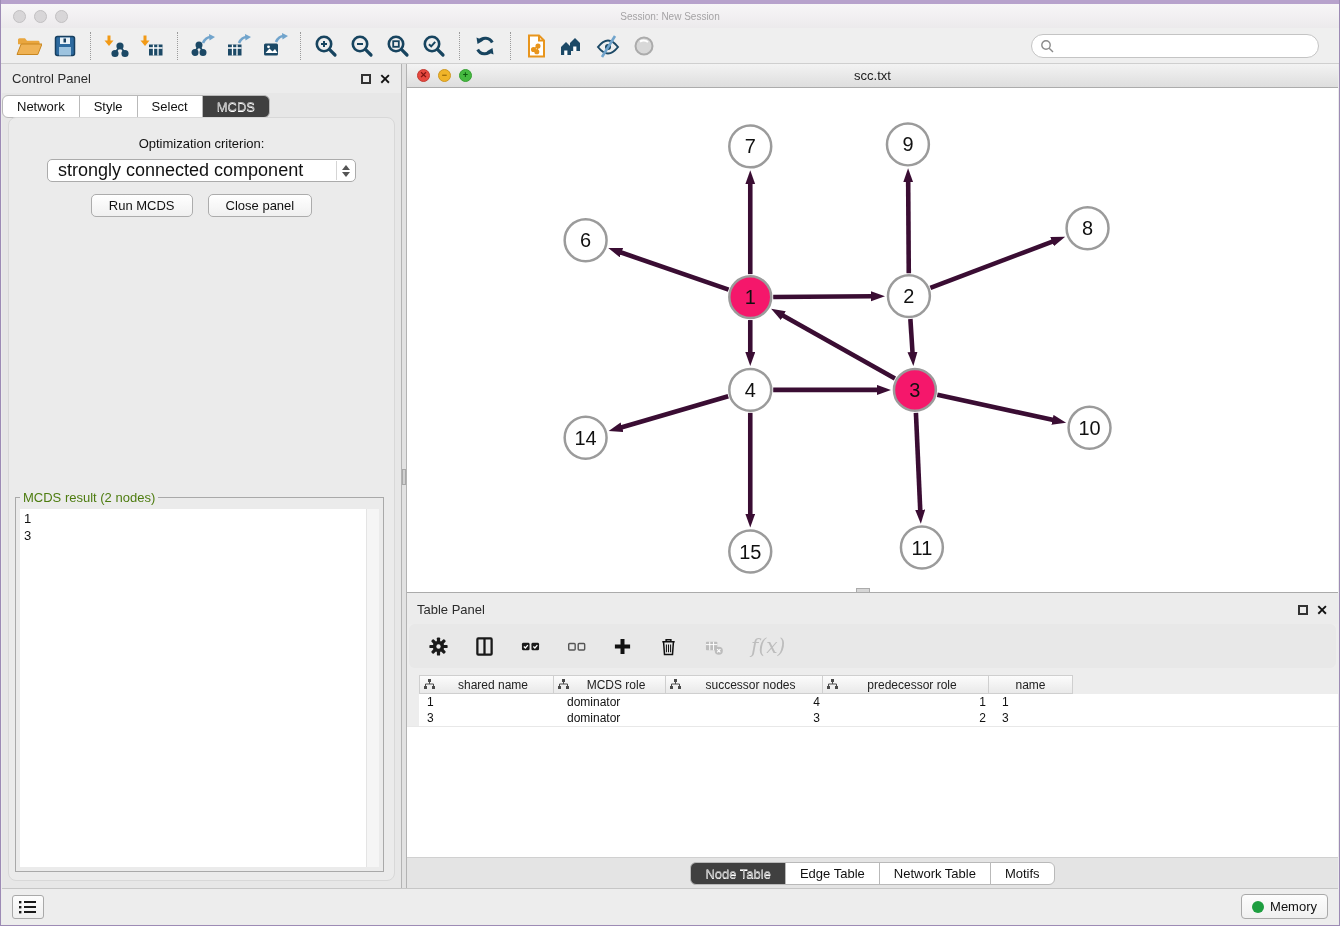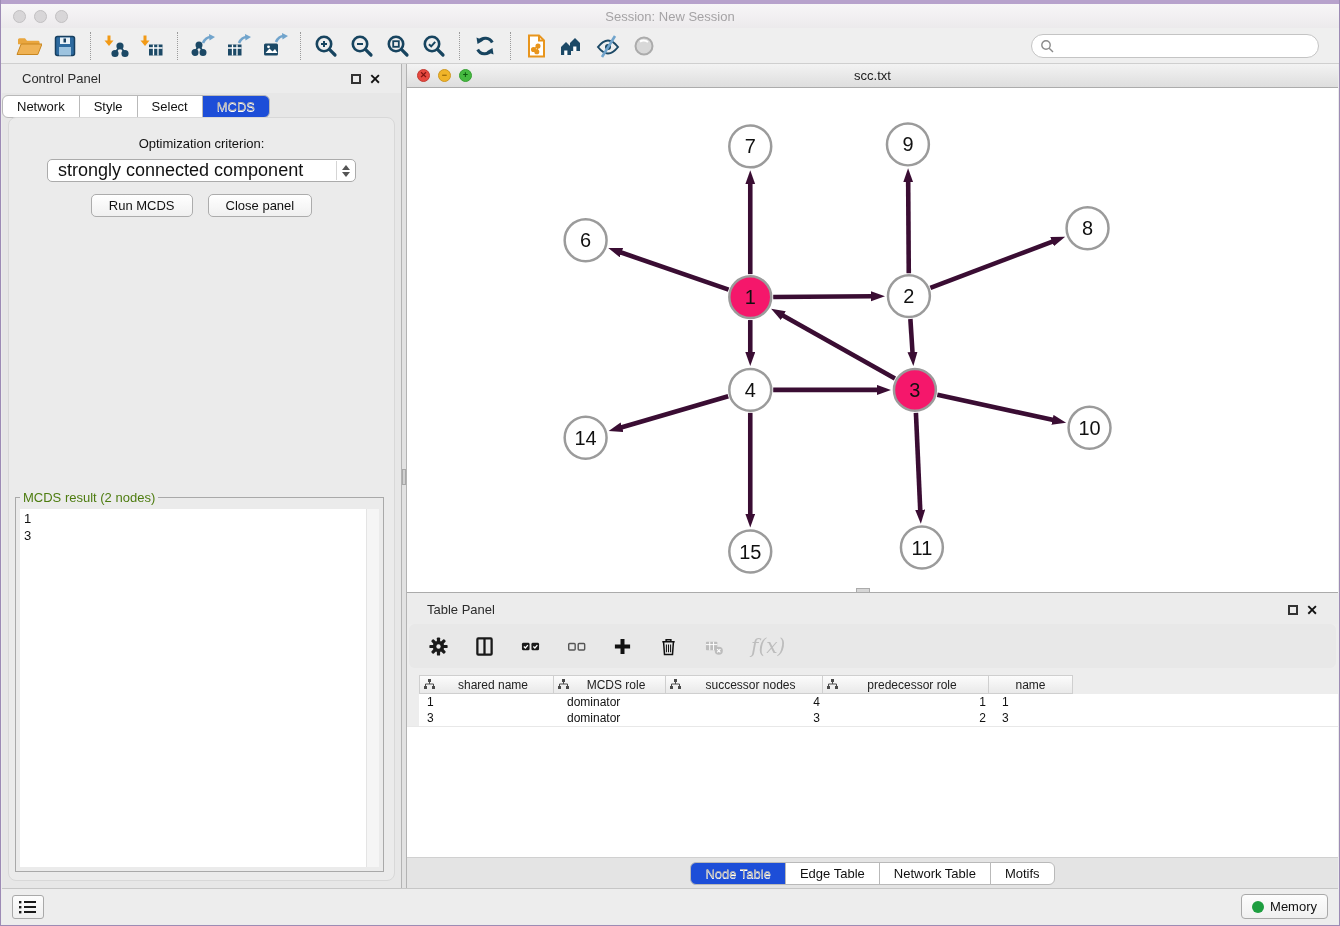--- a/index.html
+++ b/index.html
@@ -6,46 +6,46 @@
   *{box-sizing:border-box;font-family:"Liberation Sans",sans-serif;}
   #app{position:relative;width:1340px;height:926px;background:#ECECEC;
        border-left:1px solid #9D8BB5;border-right:1px solid #9D8BB5;border-bottom:1px solid #9D8BB5;overflow:hidden;}
   .frame-top{position:absolute;left:0;top:0;width:100%;height:4px;background:#B7A2CC;}
 
   
   .titlebar{position:absolute;left:0;top:4px;width:100%;height:24px;
             background:linear-gradient(#F7F6F7,#ECEAEC);display:flex;align-items:center;}
   .tl-dot{width:13px;height:13px;border-radius:50%;background:#D8D6D8;border:1px solid #C2C0C2;margin-left:8px;}
   .tl-dot:first-child{margin-left:12px;}
-  .title-text{position:absolute;left:0;right:0;text-align:center;font-size:13px;color:#A5A3A5;}
+  .title-text{position:absolute;left:0;right:0;text-align:center;font-size:10px;color:#A5A3A5;}
 
   
   .toolbar{position:absolute;left:0;top:28px;width:100%;height:36px;background:#EFEFEF;
            border-bottom:1px solid #CFCFCF;display:flex;align-items:center;padding:0 10px;}
   .tbtn{width:36px;height:30px;display:flex;align-items:center;justify-content:center;flex:0 0 auto;}
   .tbtn svg{width:26px;height:26px;}
   .tsep{width:0;height:28px;border-left:1px dotted #9B9B9B;margin:0 7px;flex:0 0 auto;}
   .searchbox{margin-left:auto;margin-right:10px;width:288px;height:24px;background:#fff;
              border:1px solid #C4C4C4;border-radius:12px;display:flex;align-items:center;padding:0 8px;}
   .searchbox svg{width:14px;height:14px;flex:0 0 auto;}
   .searchbox input{border:none;outline:none;flex:1;font-size:13px;margin-left:5px;background:transparent;}
 
   
   .control-panel{position:absolute;left:1px;top:64px;width:399px;height:825px;background:#E7E7E7;}
-  .panel-header{height:29px;display:flex;align-items:center;padding:0 20px;background:#ECECEC;}
+  .panel-header{height:29px;display:flex;align-items:center;padding:0 10px;background:#ECECEC;}
   .panel-header .ph-title{font-size:13px;color:#2B2B2B;}
   .ph-icons{margin-left:auto;display:flex;align-items:center;gap:8px;}
   .float-ico{width:10px;height:10px;border:2px solid #333;}
   .close-ico{font-size:14px;font-weight:bold;color:#111;line-height:1;}
   .cp-tabs{display:flex;margin-top:2px;}
   .tab{font-size:13px;padding:3px 14px;background:#fff;border:1px solid #B9B9B9;color:#111;
        margin-left:-1px;cursor:default;}
   .tab:first-child{border-radius:6px 0 0 6px;margin-left:0;}
   .tab:last-child{border-radius:0 6px 6px 0;}
-  .tab.selected{background:#1d4ed8;color:#B3B3B3;text-shadow:0 1px 0 #fff;}
+  .tab.selected{background:#404040;color:#B3B3B3;text-shadow:0 1px 0 #fff;}
   .cp-content{position:absolute;left:6px;right:6px;top:53px;bottom:8px;background:#EBEBEB;
               border:1px solid #D8D8D8;border-radius:8px;}
   .opt-label{text-align:center;font-size:13px;color:#111;margin-top:18px;}
   .dropdown{position:relative;margin:8px 38px 0;height:23px;background:#fff;border:1px solid #ABABAB;
             border-radius:5px;display:flex;align-items:center;padding-left:10px;}
   .dropdown .dd-value{font-size:18px;color:#111;}
   .dd-ctrl{position:absolute;right:1px;top:1px;bottom:1px;width:18px;border-left:1px solid #D5D5D5;
            display:flex;flex-direction:column;align-items:center;justify-content:center;gap:2px;border-radius:0 4px 4px 0;}
   .dd-up{width:0;height:0;border-left:4px solid transparent;border-right:4px solid transparent;border-bottom:5px solid #555;}
   .dd-down{width:0;height:0;border-left:4px solid transparent;border-right:4px solid transparent;border-top:5px solid #555;}

